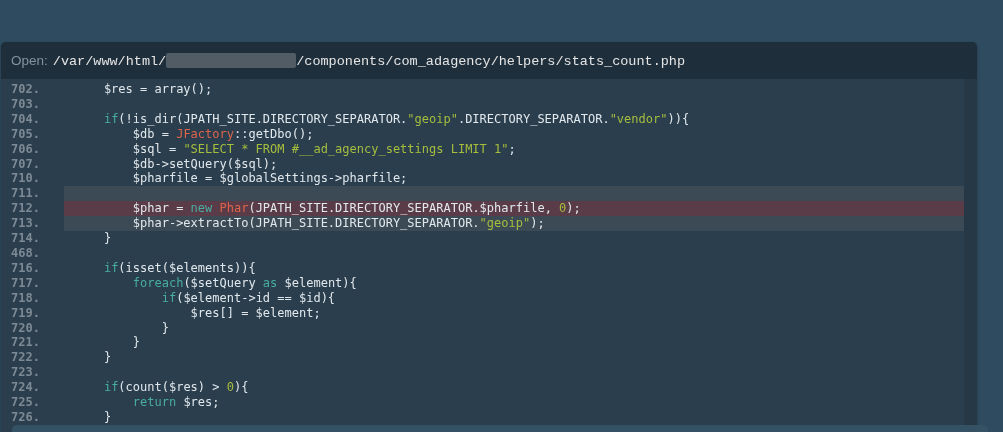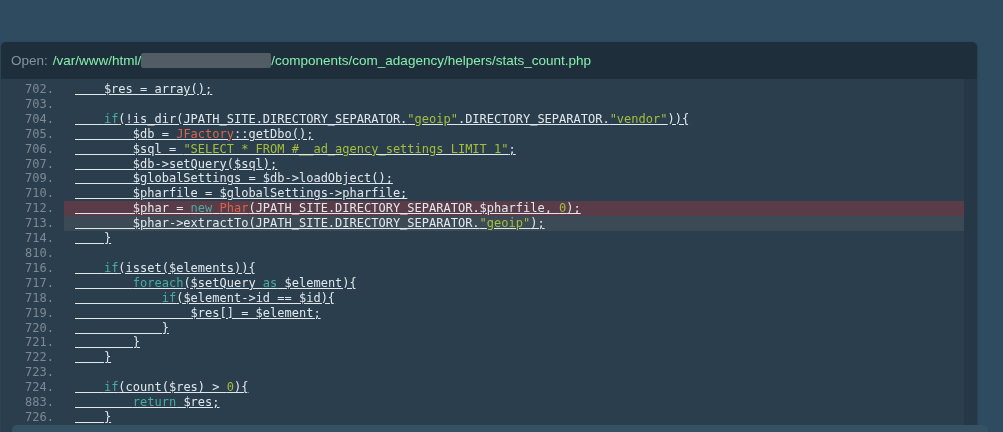--- a/index.html
+++ b/index.html
@@ -38,21 +38,21 @@
     height: 37px;
     background: var(--header-bg);
     display: flex;
     align-items: center;
     padding-left: 10px;
     font-size: 13.5px;
     white-space: nowrap;
     overflow: hidden;
   }
   .open-label { color: #8593a0; margin-right: 5px; }
-  .path-text  { color: #86efac; }
+  .path-text  { color: #e5e5e5; font-family: Liberation Mono, monospace; }
   .redaction-block {
     display: inline-block;
     width: 130px; height: 15px;
     background: var(--redaction);
     border-radius: 2px;
     vertical-align: -3px;
   }
   .code-area {
     position: relative;
     height: 368px;
@@ -64,30 +64,30 @@
     display: flex;
     line-height: 14.92px;
     height: 14.92px;
     font-family: "DejaVu Sans Mono", "Liberation Mono", monospace;
     font-size: 12px;
     white-space: pre;
   }
   .line-num {
     flex: 0 0 63px;
     box-sizing: border-box;
-    padding-left: 24px;
+    padding-left: 10px;
     color: var(--linenum);
+    font-weight: bold;
   }
   .line-content {
     flex: 1 1 auto;
     margin-right: 13px;
     padding-left: 11px;
     color: var(--default);
     overflow: hidden;
-    text-decoration: underline;
   }
   .hl-red  .line-content { background: var(--hl-red); }
   .hl-soft .line-content { background: var(--hl-soft); }
   .tk-d   { color: var(--default); }
   .tk-k   { color: var(--keyword); }
   .tk-cls { color: var(--classname); }
   .tk-s   { color: var(--string); }
   .tk-n   { color: var(--number); }
   .scrollbar-track {
     position: absolute;
@@ -112,34 +112,34 @@
     <span class="path-text"><span>/var/www/html/</span><span class="redaction-block"></span><span>/components/com_adagency/helpers/stats_count.php</span></span>
   </div>
   <div class="code-area">
     <div>
         <div class="code-row"><span class="line-num">702.</span><span class="line-content"><span class="tk-d">    $res = array();</span></span></div>
         <div class="code-row"><span class="line-num">703.</span><span class="line-content"></span></div>
         <div class="code-row"><span class="line-num">704.</span><span class="line-content"><span class="tk-d">    </span><span class="tk-k">if</span><span class="tk-d">(!is_dir(JPATH_SITE.DIRECTORY_SEPARATOR.</span><span class="tk-s">"geoip"</span><span class="tk-d">.DIRECTORY_SEPARATOR.</span><span class="tk-s">"vendor"</span><span class="tk-d">)){</span></span></div>
         <div class="code-row"><span class="line-num">705.</span><span class="line-content"><span class="tk-d">        $db = </span><span class="tk-cls">JFactory</span><span class="tk-d">::getDbo();</span></span></div>
         <div class="code-row"><span class="line-num">706.</span><span class="line-content"><span class="tk-d">        $sql = </span><span class="tk-s">"SELECT * FROM #__ad_agency_settings LIMIT 1"</span><span class="tk-d">;</span></span></div>
         <div class="code-row"><span class="line-num">707.</span><span class="line-content"><span class="tk-d">        $db-&gt;setQuery($sql);</span></span></div>
-        <div class="code-row"><span class="line-num">709.</span><span class="line-content"><span class="tk-d">        $globalSettings = $db-&gt;loadObject();</span></span></div>
         <div class="code-row"><span class="line-num">710.</span><span class="line-content"><span class="tk-d">        $pharfile = $globalSettings-&gt;pharfile;</span></span></div>
+        <div class="code-row hl-soft"><span class="line-num">711.</span><span class="line-content"></span></div>
         <div class="code-row hl-red"><span class="line-num">712.</span><span class="line-content"><span class="tk-d">        $phar = </span><span class="tk-k">new</span><span class="tk-d"> </span><span class="tk-cls">Phar</span><span class="tk-d">(JPATH_SITE.DIRECTORY_SEPARATOR.$pharfile, </span><span class="tk-n">0</span><span class="tk-d">);</span></span></div>
         <div class="code-row hl-soft"><span class="line-num">713.</span><span class="line-content"><span class="tk-d">        $phar-&gt;extractTo(JPATH_SITE.DIRECTORY_SEPARATOR.</span><span class="tk-s">"geoip"</span><span class="tk-d">);</span></span></div>
         <div class="code-row"><span class="line-num">714.</span><span class="line-content"><span class="tk-d">    }</span></span></div>
-        <div class="code-row"><span class="line-num">810.</span><span class="line-content"></span></div>
+        <div class="code-row"><span class="line-num">468.</span><span class="line-content"></span></div>
         <div class="code-row"><span class="line-num">716.</span><span class="line-content"><span class="tk-d">    </span><span class="tk-k">if</span><span class="tk-d">(isset($elements)){</span></span></div>
         <div class="code-row"><span class="line-num">717.</span><span class="line-content"><span class="tk-d">        </span><span class="tk-k">foreach</span><span class="tk-d">($setQuery </span><span class="tk-k">as</span><span class="tk-d"> $element){</span></span></div>
         <div class="code-row"><span class="line-num">718.</span><span class="line-content"><span class="tk-d">            </span><span class="tk-k">if</span><span class="tk-d">($element-&gt;id == $id){</span></span></div>
         <div class="code-row"><span class="line-num">719.</span><span class="line-content"><span class="tk-d">                $res[] = $element;</span></span></div>
         <div class="code-row"><span class="line-num">720.</span><span class="line-content"><span class="tk-d">            }</span></span></div>
         <div class="code-row"><span class="line-num">721.</span><span class="line-content"><span class="tk-d">        }</span></span></div>
         <div class="code-row"><span class="line-num">722.</span><span class="line-content"><span class="tk-d">    }</span></span></div>
         <div class="code-row"><span class="line-num">723.</span><span class="line-content"></span></div>
         <div class="code-row"><span class="line-num">724.</span><span class="line-content"><span class="tk-d">    </span><span class="tk-k">if</span><span class="tk-d">(count($res) &gt; </span><span class="tk-n">0</span><span class="tk-d">){</span></span></div>
-        <div class="code-row"><span class="line-num">883.</span><span class="line-content"><span class="tk-d">        </span><span class="tk-k">return</span><span class="tk-d"> $res;</span></span></div>
+        <div class="code-row"><span class="line-num">725.</span><span class="line-content"><span class="tk-d">        </span><span class="tk-k">return</span><span class="tk-d"> $res;</span></span></div>
         <div class="code-row"><span class="line-num">726.</span><span class="line-content"><span class="tk-d">    }</span></span></div>
       </div>
     <div class="scrollbar-track"></div>
   </div>
 </div>
 <div class="next-panel-strip"></div>
 
 </body></html>

